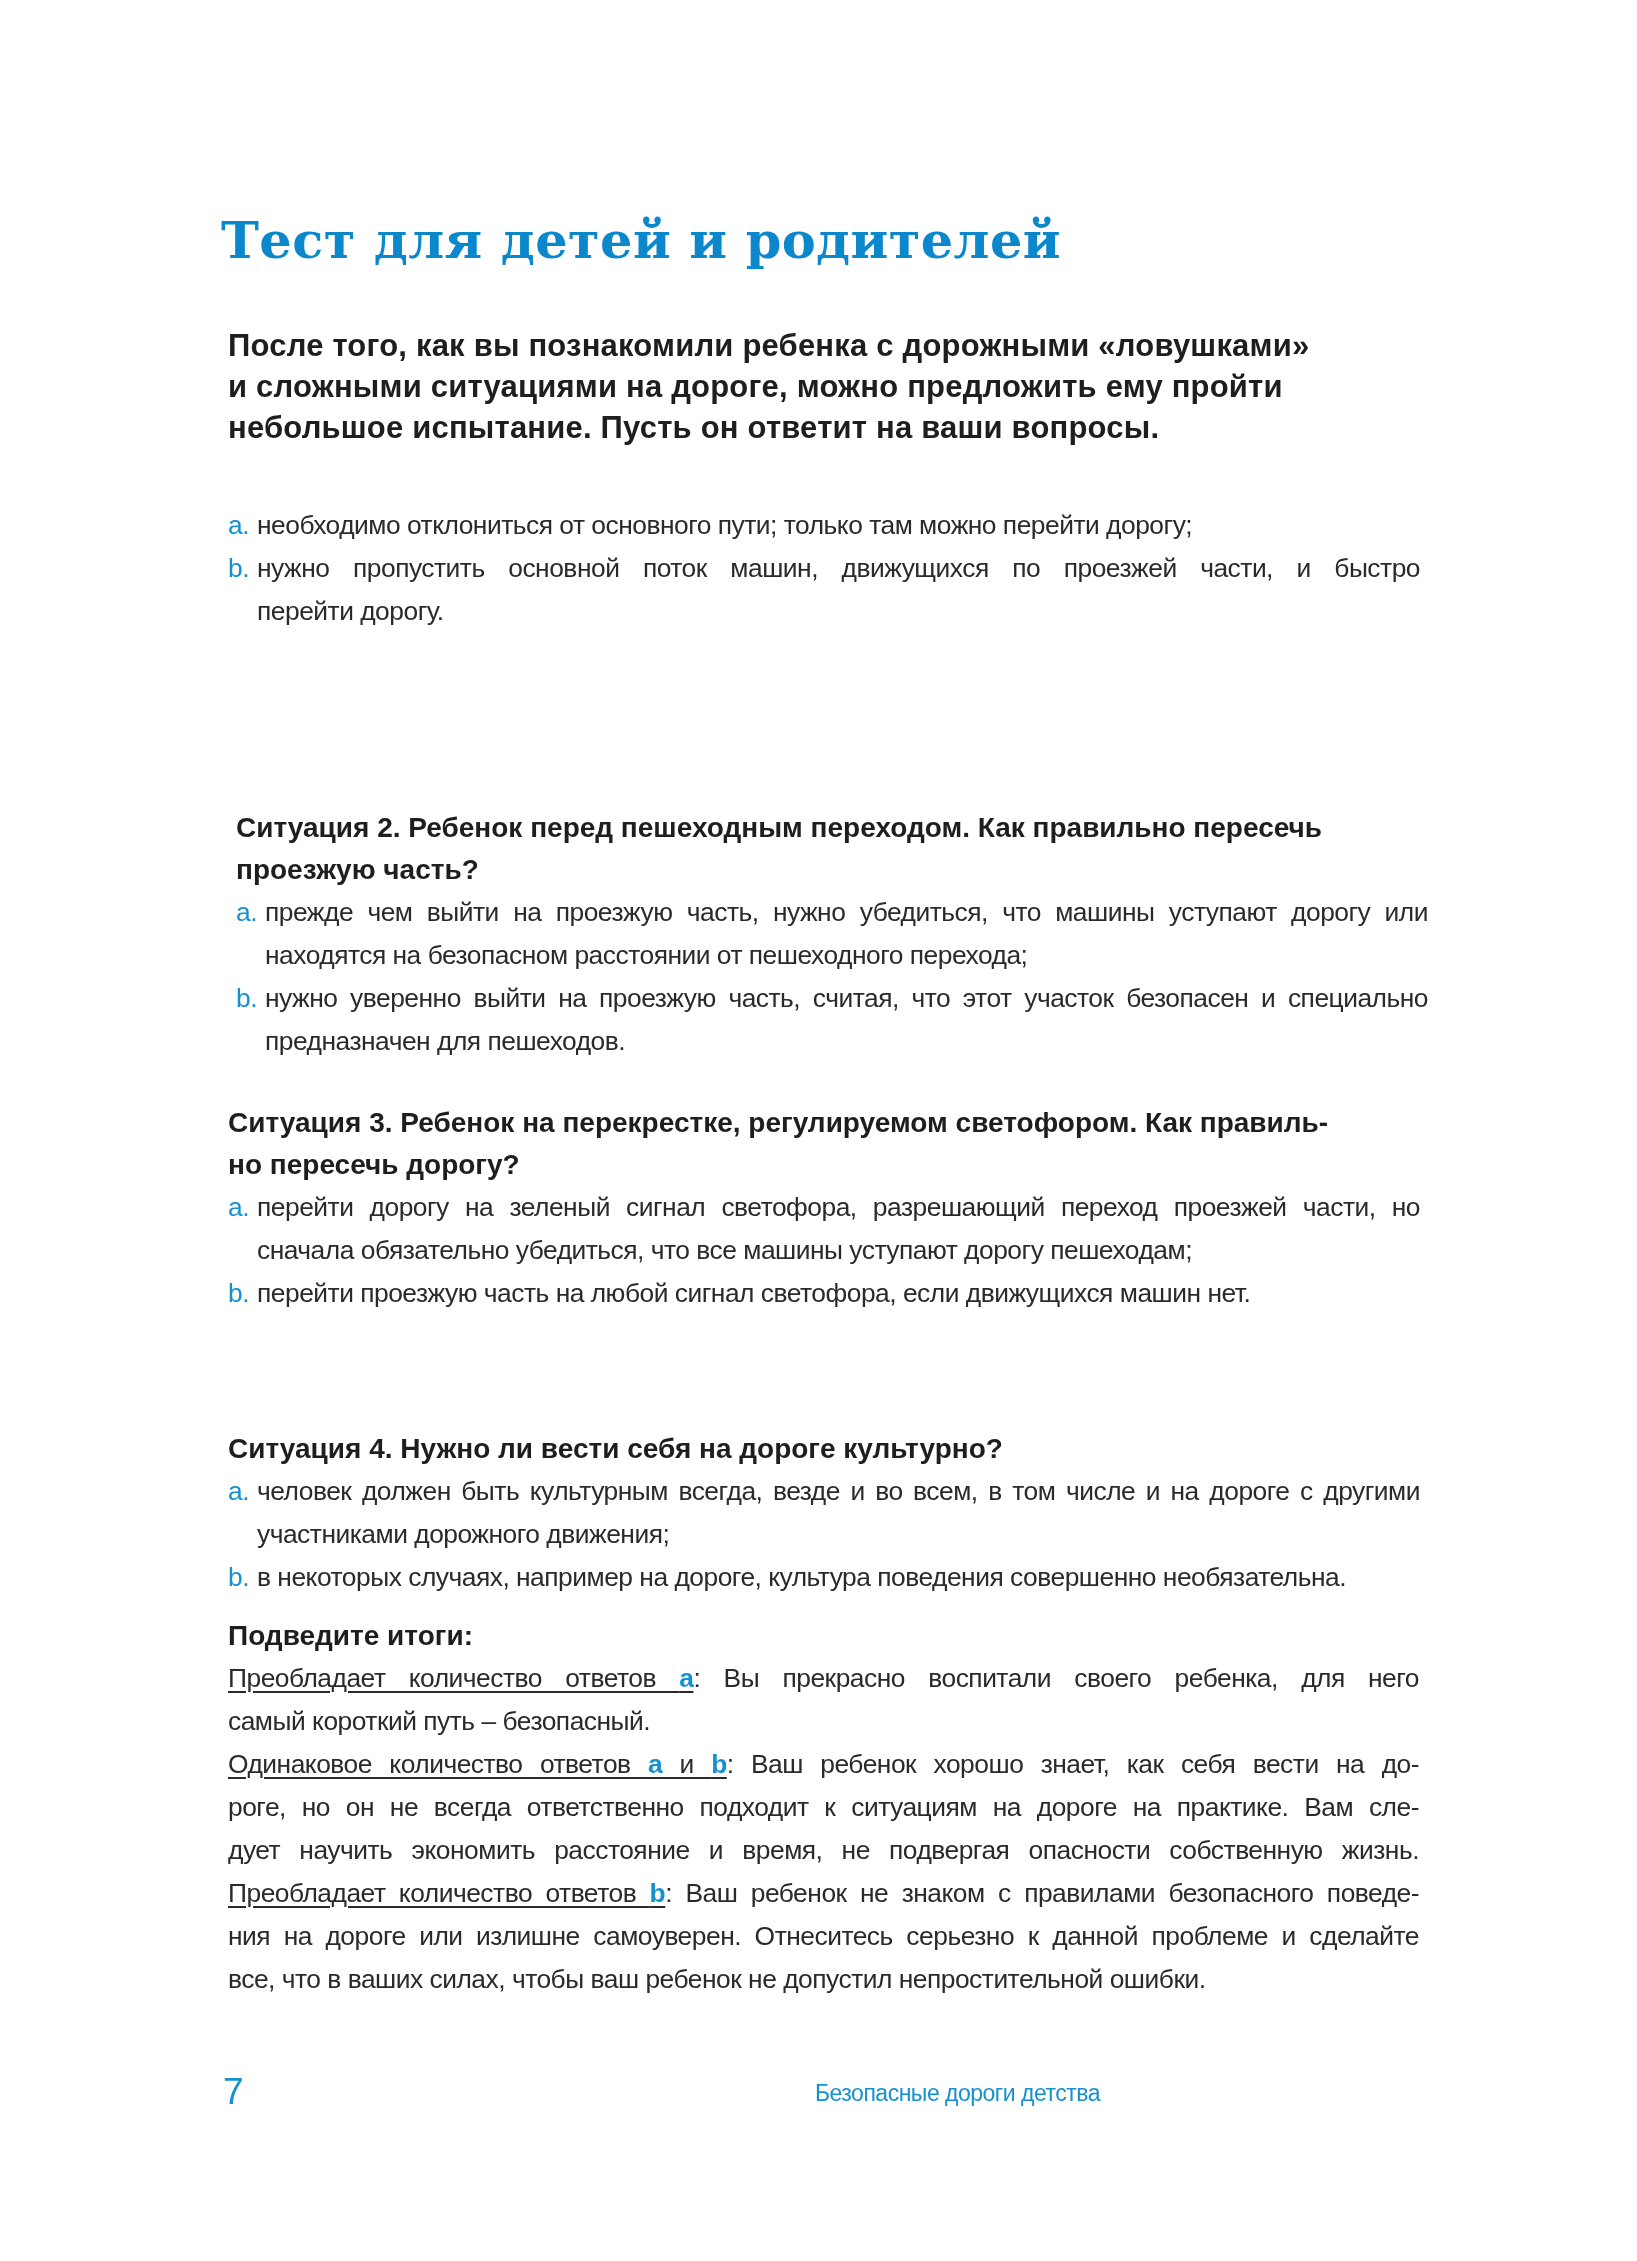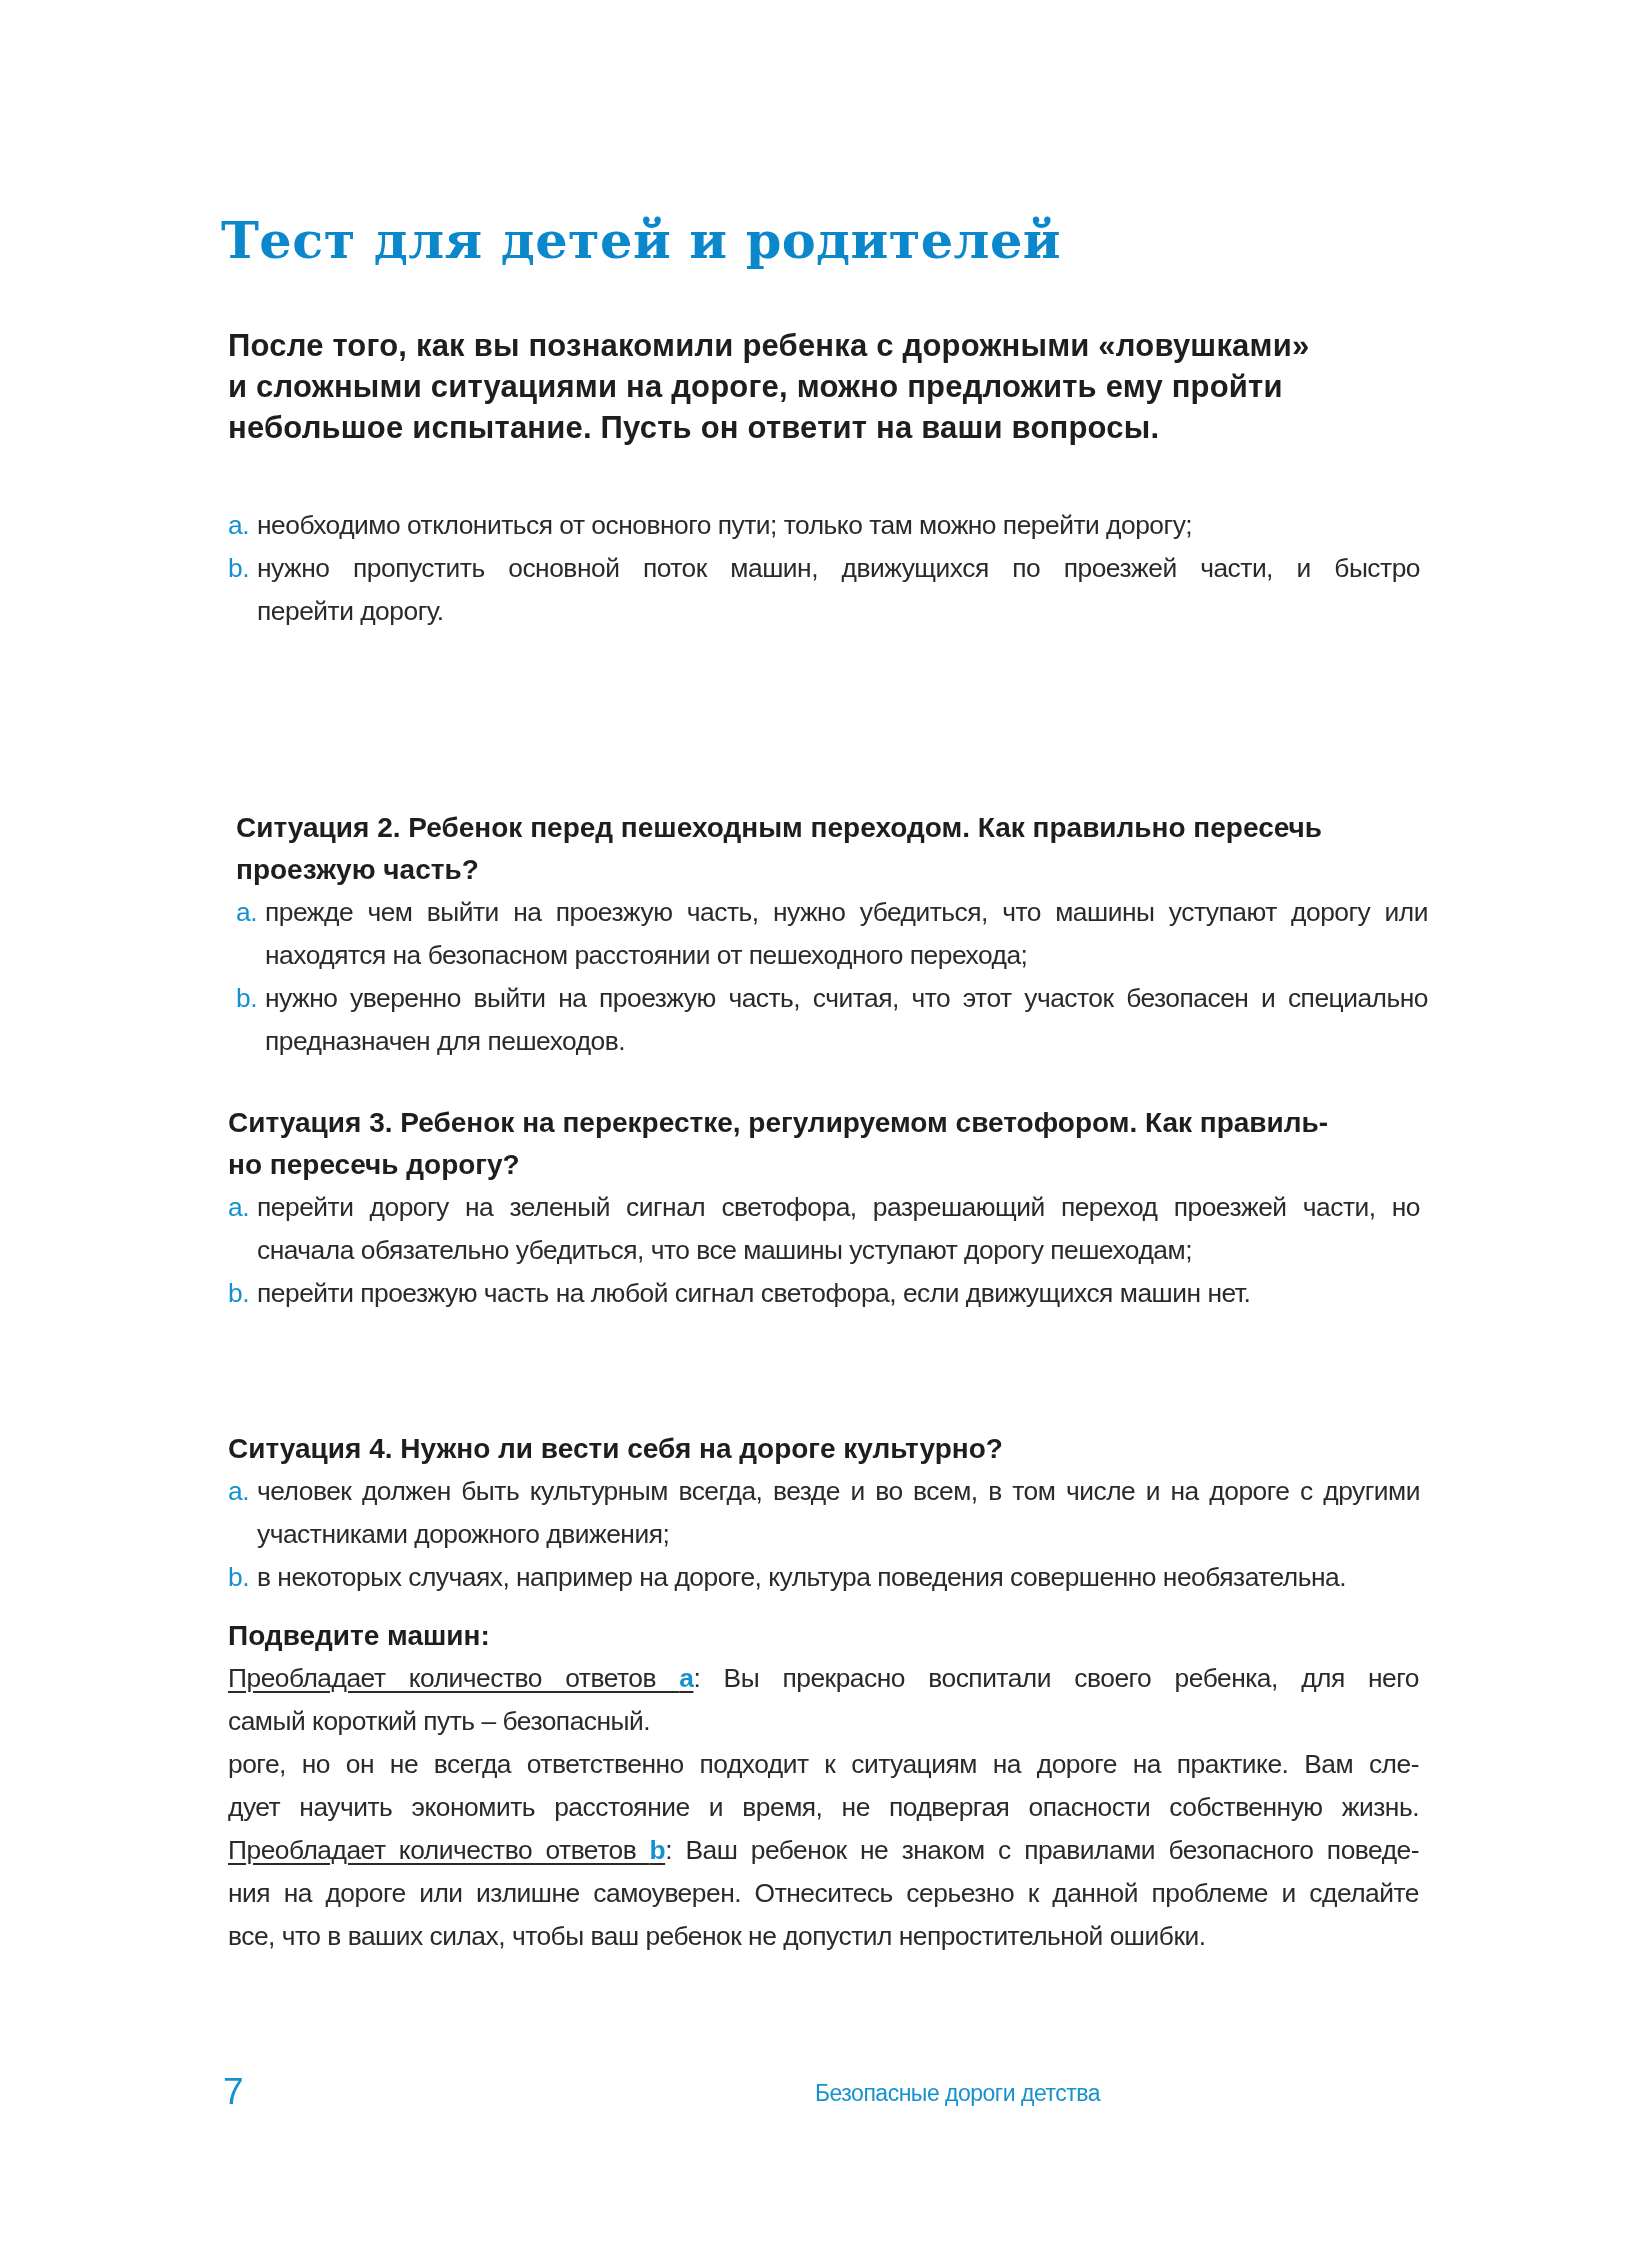--- a/index.html
+++ b/index.html
@@ -122,28 +122,29 @@
       <span class="ln justify">человек должен быть культурным всегда, везде и во всем, в том числе и на дороге с другими</span>
       <span class="ln">участниками дорожного движения;</span>
     </div>
     <div class="opt">
       <span class="mark">b.</span>
       <span class="ln">в некоторых случаях, например на дороге, культура поведения совершенно необязательна.</span>
     </div>
   </div>
 
   <div class="section" style="top:1614px;">
-    <div class="summary-head">Подведите машин:</div>
+    <div class="summary-head">Подведите итоги:</div>
 
     <div class="sum">
       <span class="ln justify"><span class="u"><span>Преобладает количество ответов </span><b>a</b></span><span>: Вы прекрасно воспитали своего ребенка, для него</span></span>
       <span class="ln">самый короткий путь – безопасный.</span>
     </div>
 
     <div class="sum">
+      <span class="ln justify"><span class="u"><span>Одинаковое количество ответов </span><b>a</b><span> и </span><b>b</b></span><span>: Ваш ребенок хорошо знает, как себя вести на до-</span></span>
       <span class="ln justify">роге, но он не всегда ответственно подходит к ситуациям на дороге на практике. Вам сле-</span>
       <span class="ln justify">дует научить экономить расстояние и время, не подвергая опасности собственную жизнь.</span>
     </div>
 
     <div class="sum">
       <span class="ln justify"><span class="u"><span>Преобладает количество ответов </span><b>b</b></span><span>: Ваш ребенок не знаком с правилами безопасного поведе-</span></span>
       <span class="ln justify">ния на дороге или излишне самоуверен. Отнеситесь серьезно к данной проблеме и сделайте</span>
       <span class="ln">все, что в ваших силах, чтобы ваш ребенок не допустил непростительной ошибки.</span>
     </div>
   </div>

